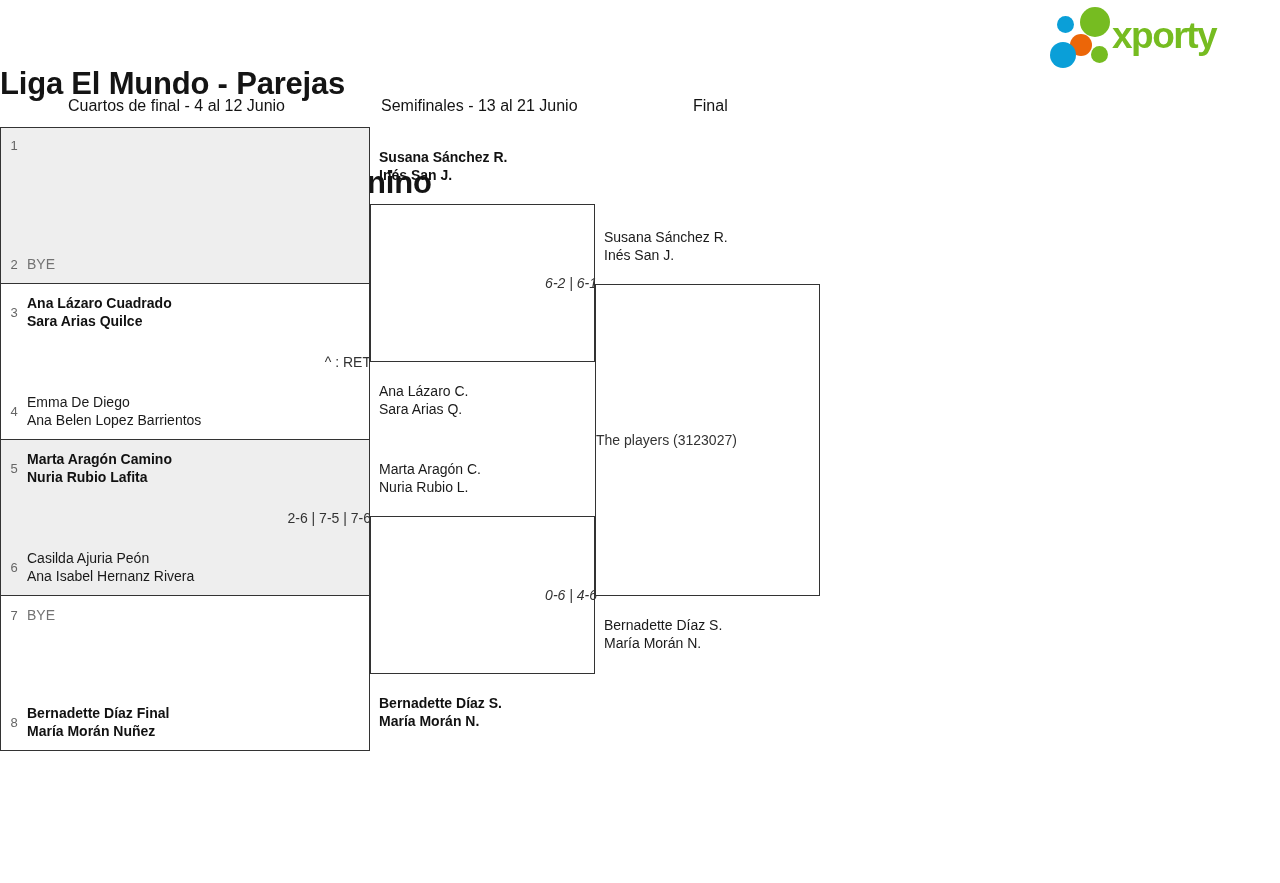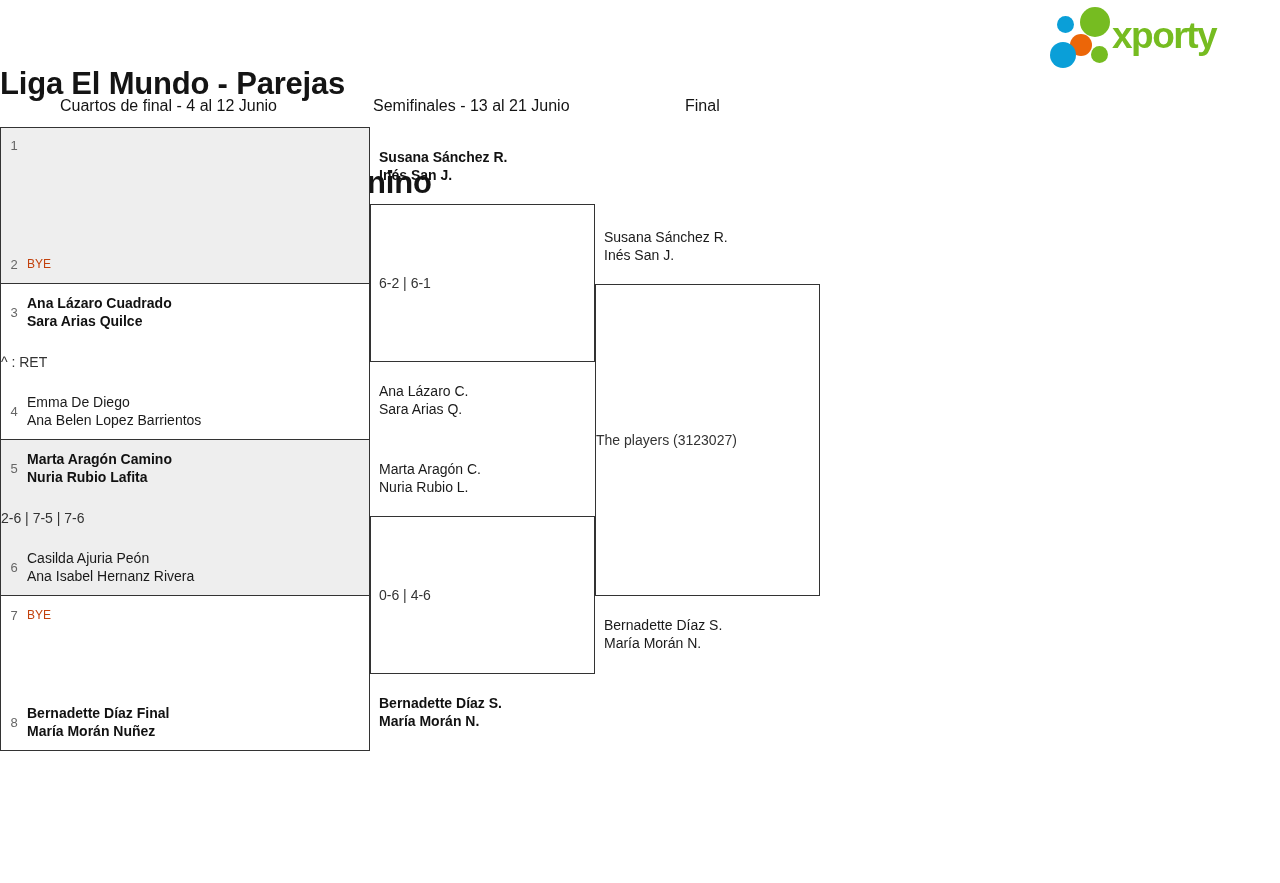--- a/index.html
+++ b/index.html
@@ -63,20 +63,21 @@
     line-height: 70px;
   }
 
   
   .round-header {
     position: absolute;
     font-size: 16px;
     font-weight: normal;
     color: #141414;
     white-space: nowrap;
+    margin-left: 8px;
   }
   #round-header-0 { left: 60px;  top: 97px; }
   #round-header-1 { left: 373px; top: 97px; }
   #round-header-2 { left: 685px; top: 97px; }
 
   
   #bracket { position: absolute; left: 0; top: 0; width: 1280px; height: 883px; }
 
   
   #col-qf { position: absolute; left: 0px; top: 127px; width: 370px; }
@@ -106,29 +107,29 @@
     width: 26px;
     min-width: 26px;
     text-align: center;
     font-size: 13px;
     color: #666666;
     line-height: 15px;
   }
   .names { font-size: 14px; line-height: 18px; color: #1a1a1a; }
   .names .nm { display: block; white-space: nowrap; }
   .winner .names { font-weight: bold; color: #111111; }
-  .bye-label { font-size: 12px; color: #c2410c; line-height: 18px; }
+  .bye-label { font-size: 14px; color: #737373; line-height: 18px; }
 
   .qf-score {
     position: absolute;
     left: 0px;
     top: 50%;
     transform: translateY(-50%);
     width: 370px;
-    text-align: left;
+    text-align: right;
     font-size: 14px;
     color: #333333;
   }
 
   
   .sf-match {
     position: absolute;
     box-sizing: border-box;
     left: 370px;
     width: 225px;
@@ -146,27 +147,28 @@
     line-height: 18px;
     color: #1a1a1a;
     white-space: nowrap;
   }
   .sf-team .nm { display: block; }
   .sf-team.winner { font-weight: bold; color: #111111; }
   .sf-team.top    { top: -57px; }
   .sf-team.bottom { bottom: -57px; }
   .sf-score {
     position: absolute;
-    left: 8px;
+    left: 1px;
     top: 50%;
     transform: translateY(-50%);
     width: 225px;
-    text-align: left;
+    text-align: right;
     font-size: 14px;
     color: #333333;
+    font-style: italic;
   }
 
   
   #final-match {
     position: absolute;
     box-sizing: border-box;
     left: 595px;
     top: 284px;
     width: 225px;
     height: 312px;

